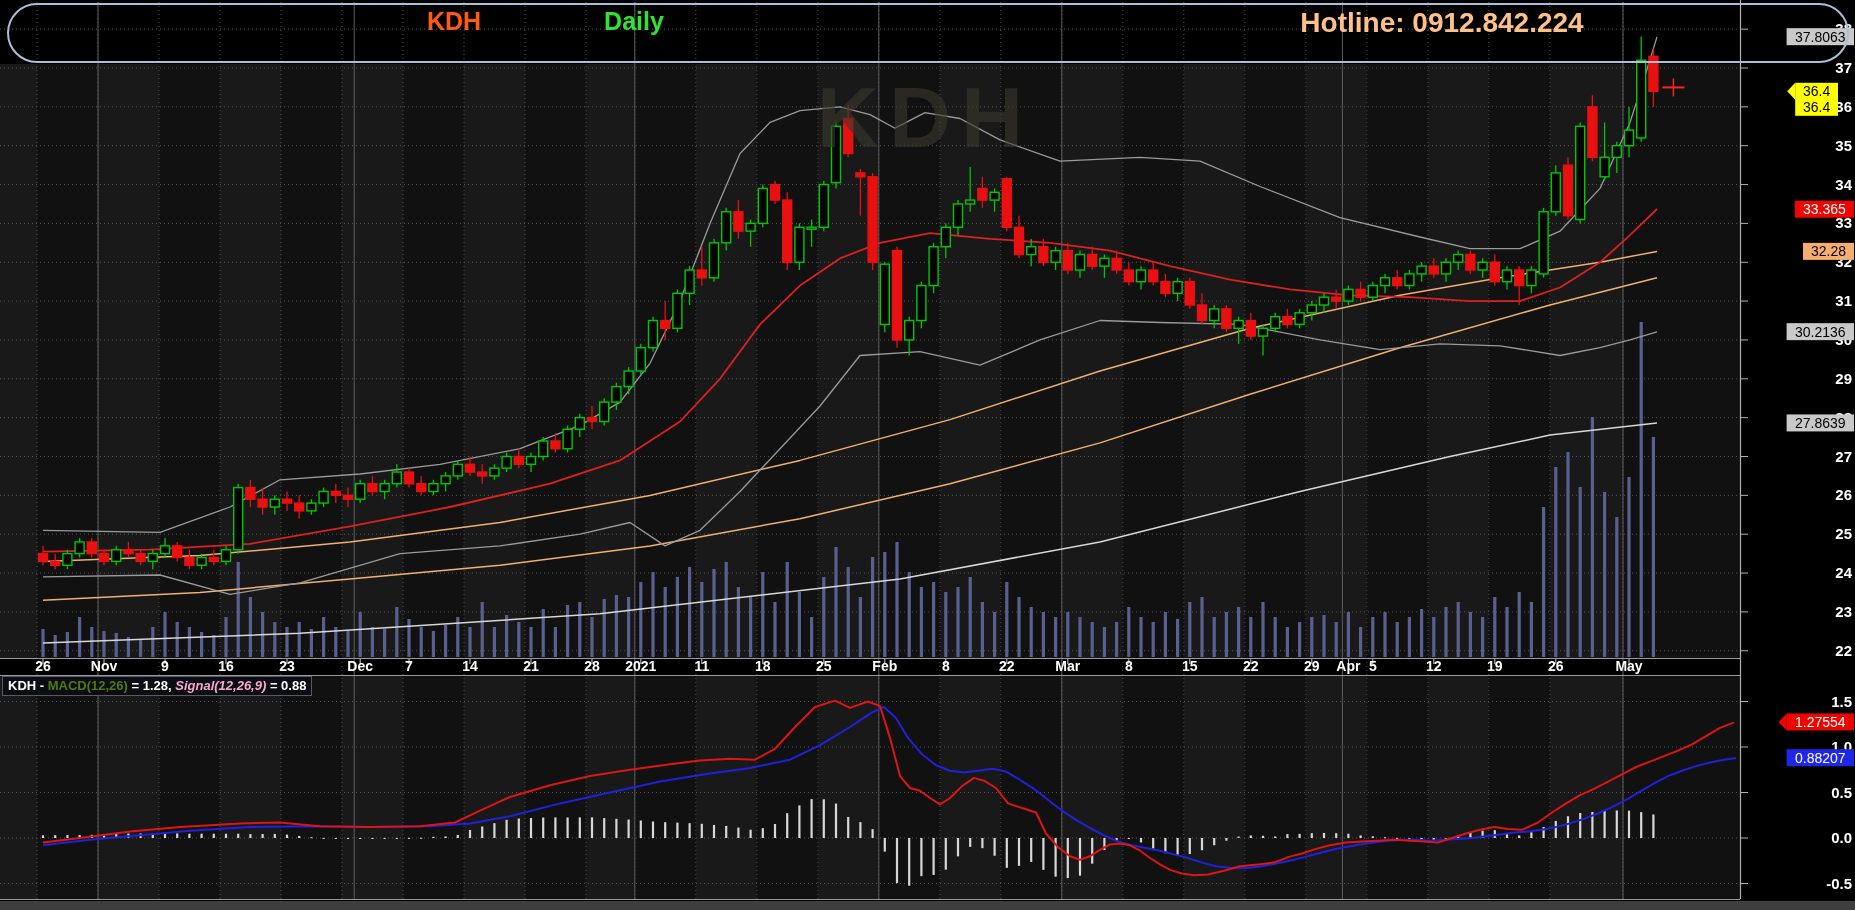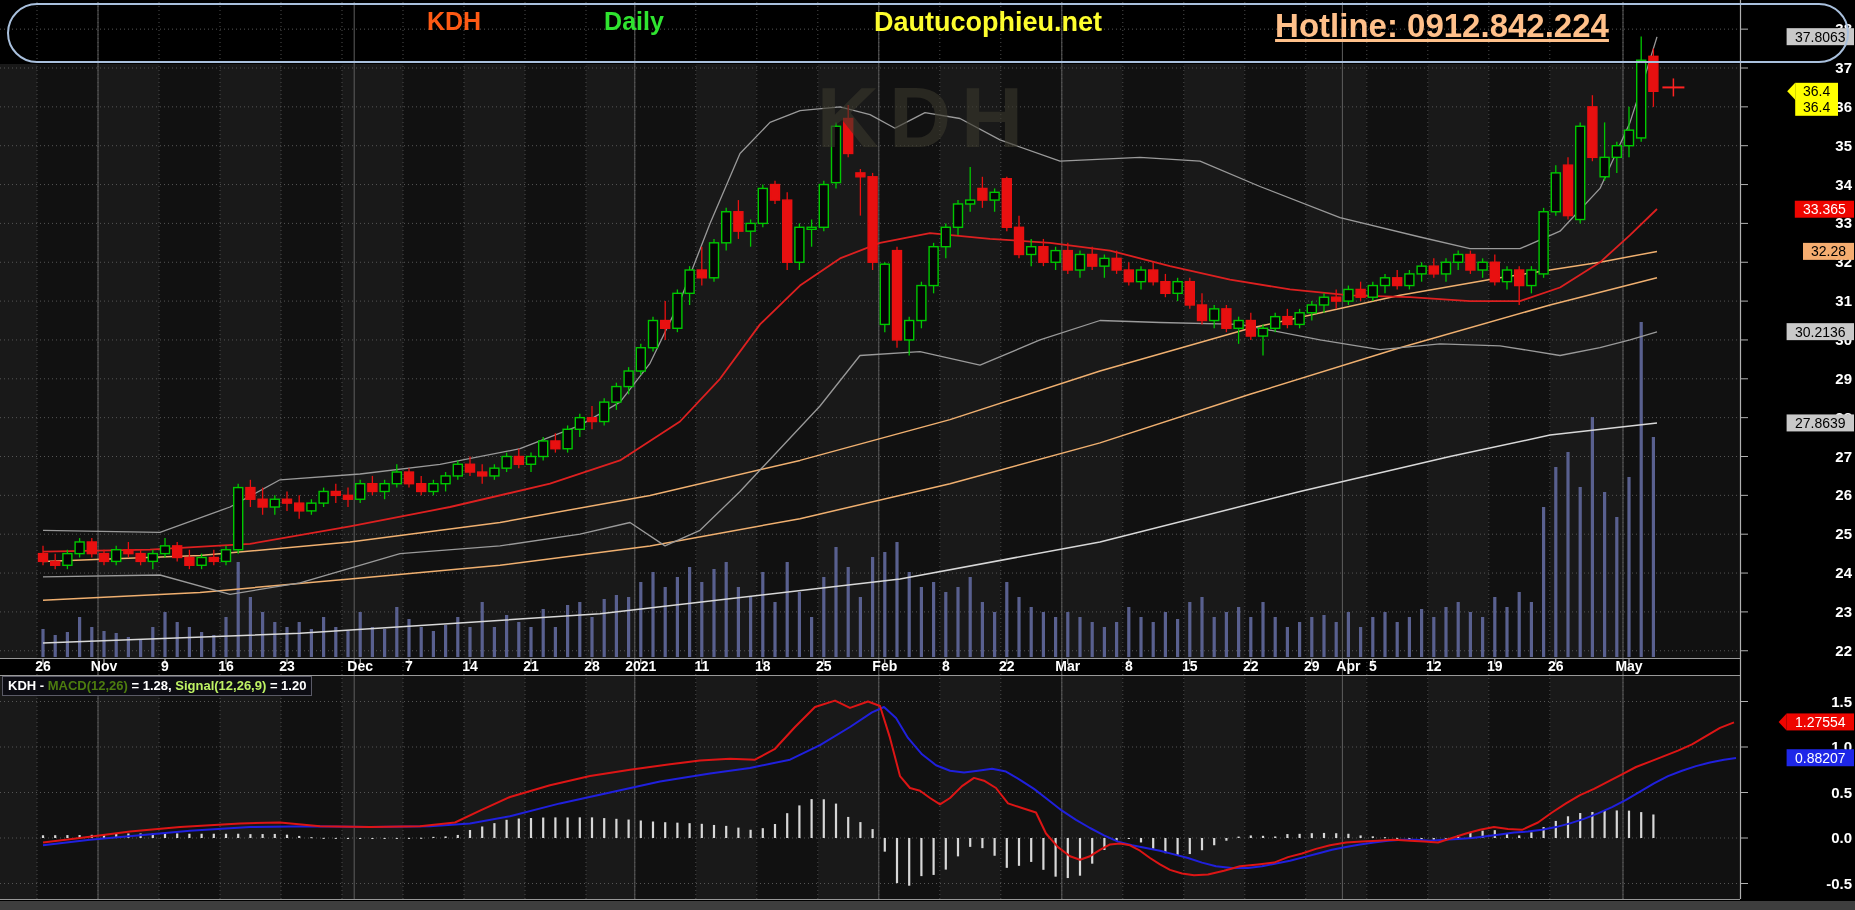--- a/index.html
+++ b/index.html
@@ -8,21 +8,21 @@
   #chart-svg{position:absolute;left:0;top:0;}
   svg text{font-family:"Liberation Sans",sans-serif;}
   .hdr-label{position:absolute;top:7px;transform:translateX(-50%);font-weight:bold;white-space:pre;}
   #hdr-border{position:absolute;left:7px;top:3px;width:1838px;height:56px;border:2px solid #a9c0dd;
               border-radius:30px;}
   #watermark{position:absolute;left:925px;top:68px;transform:translateX(-50%);
              font-size:86px;font-weight:bold;letter-spacing:10px;color:#3a382c;opacity:.6;}
   #macd-legend{position:absolute;left:2px;top:676px;height:18px;line-height:18px;padding:0 5px;
                background:#0c0c13;border:1px solid #5a5a66;font-size:13px;font-weight:bold;
                color:#fff;white-space:pre;}
-  #macd-legend .red{color:#4d7c0f;} #macd-legend .blue{color:#bef264;}
+  #macd-legend .red{color:#4d7c0f;} #macd-legend .blue{color:#f9a8d4;font-style:italic;}
 </style>
 </head>
 <body>
 
 <div id="stage">
   <svg id="chart-svg" width="1855" height="910">
       <rect x="0" y="0" width="1855" height="910" fill="#000"></rect>
       <rect x="0" y="64" width="37" height="594" fill="#191919"></rect>
       <rect x="0" y="675" width="37" height="224" fill="#191919"></rect>
       <rect x="37" y="64" width="61" height="594" fill="#111111"></rect>
@@ -800,16 +800,15 @@
       <polygon points="1786.6,713.4258600000001 1786.6,730.4258600000001 1778.6,721.9258600000001" fill="#ee0500"></polygon>
       <text x="1820.3" y="726.9258600000001" fill="#fff" font-size="14" font-weight="400" text-anchor="middle">1.27554</text>
       <rect x="1786.6" y="749.23163" width="67.39999999999999" height="17" fill="#1e27e8"></rect>
       <text x="1820.3" y="762.73163" fill="#fff" font-size="14" font-weight="400" text-anchor="middle">0.88207</text>
       <rect x="0" y="901" width="1855" height="9" fill="#3e3e3e"></rect>
     </svg>
   <div id="watermark">KDH</div>
   <div id="hdr-border"></div>
   <span class="hdr-label" style="left: 454px; font-size: 25px; color: rgb(255, 90, 20);">KDH</span>
   <span class="hdr-label" style="left: 634px; font-size: 25px; color: rgb(47, 228, 47); text-align: center;">Daily</span>
-  <span class="hdr-label" style="left: 988px; font-size: 27px; color: rgb(253, 253, 46);">Dautucophieu.net</span>
-  <span class="hdr-label" style="left: 1442px; font-size: 33px; color: rgb(255, 192, 138); text-decoration: underline;">Hotline: 0912.842.224</span>
-  <div id="macd-legend"><span>KDH - </span><span class="red">MACD(12,26)</span><span> = 1.28, </span><span class="blue">Signal(12,26,9)</span><span> = 1.20</span></div>
+  <span class="hdr-label" style="left: 1442px; font-size: 28px; color: rgb(255, 192, 138);">Hotline: 0912.842.224</span>
+  <div id="macd-legend"><span>KDH - </span><span class="red">MACD(12,26)</span><span> = 1.28, </span><span class="blue">Signal(12,26,9)</span><span> = 0.88</span></div>
 </div>
 
 </body></html>

